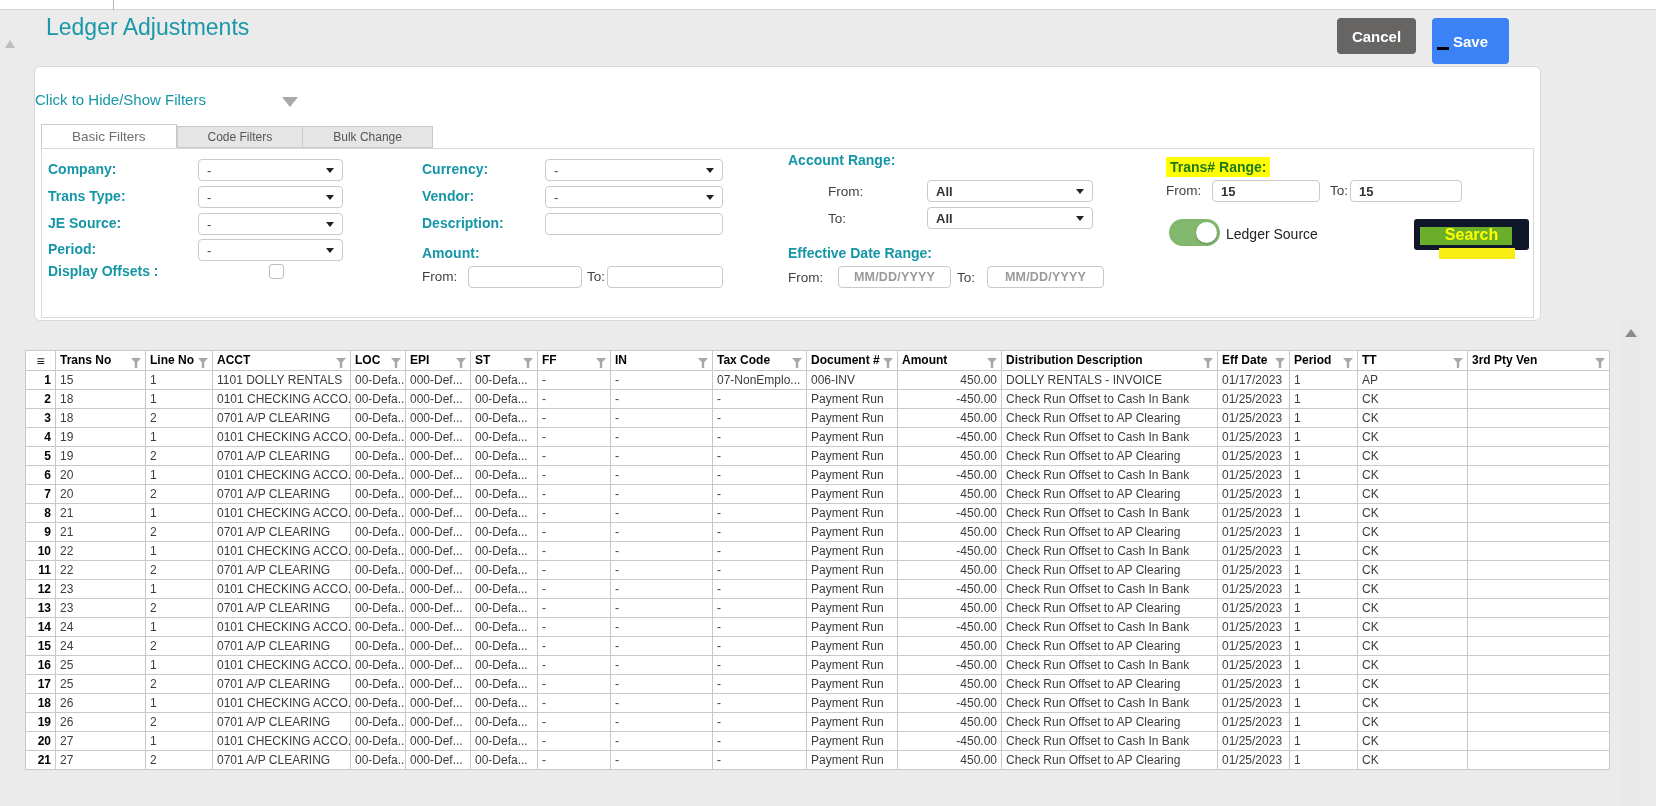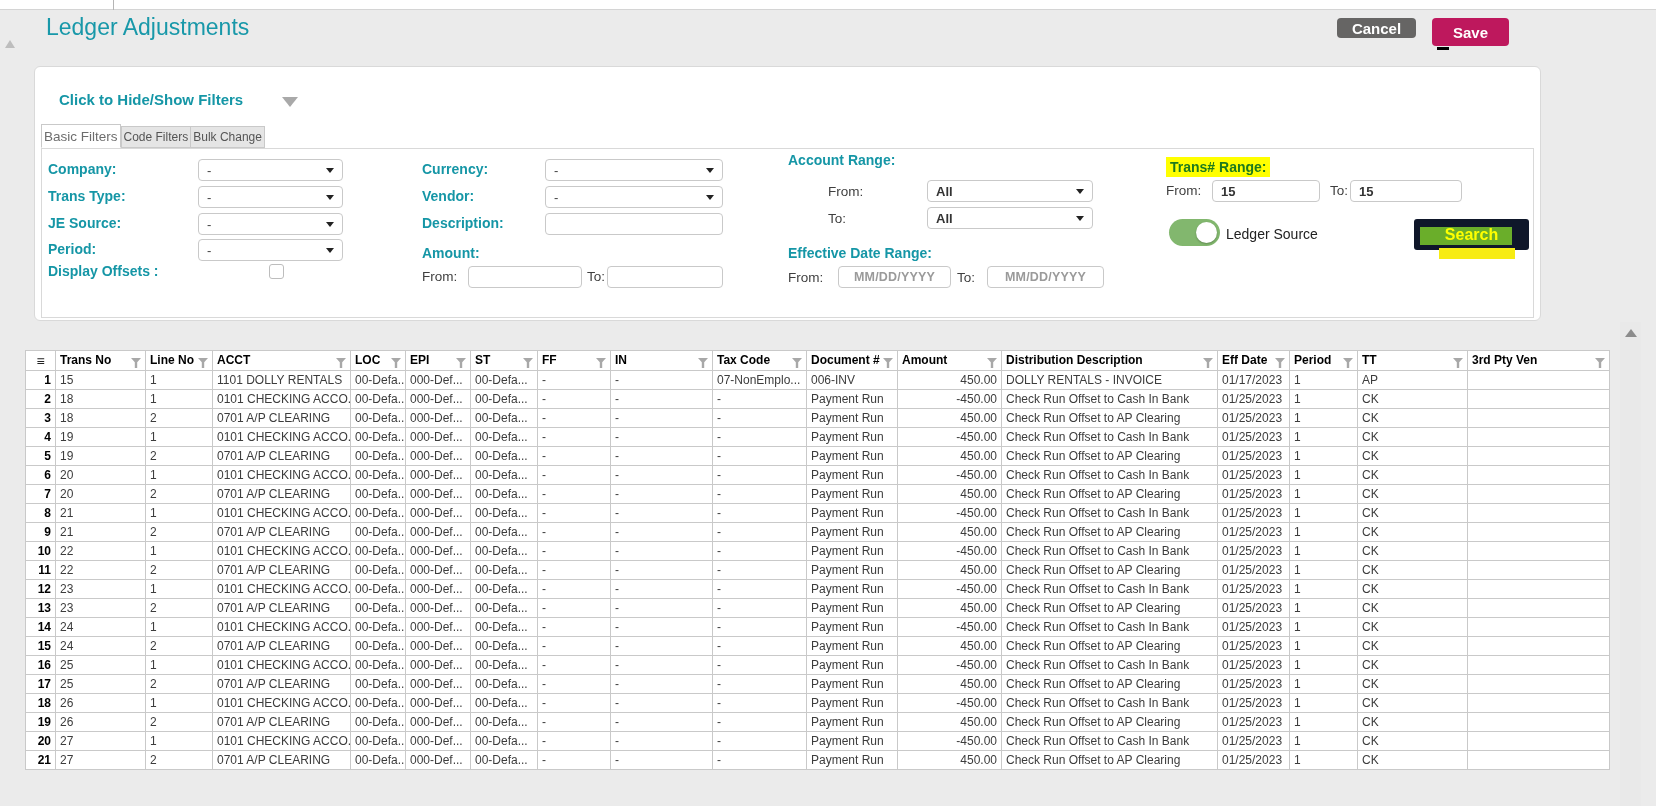--- a/index.html
+++ b/index.html
@@ -7,31 +7,31 @@
   .abs{position:absolute}
 
   
   .topbar{left:0;top:0;width:1656px;height:10px;background:#fff;border-bottom:1px solid #d4d4d4}
   .topbar-tick{left:113px;top:0;width:1px;height:10px;background:#b5b5b5}
   .page-up-arrow{left:5px;top:40px;width:0;height:0;border-left:5px solid transparent;border-right:5px solid transparent;border-bottom:8px solid #bdbdbd}
 
   .page-title{left:46px;top:14px;font-size:23px;color:#1898a9}
 
   .btn{border-radius:4px;color:#fff;font-weight:bold;font-size:15px;display:flex;align-items:center;justify-content:center;cursor:pointer}
-  .btn-cancel{left:1337px;top:18px;width:79px;height:20px;background:#666564}
-  .btn-save{left:1432px;top:18px;width:77px;height:28px;background:#be185d}
+  .btn-cancel{left:1337px;top:18px;width:79px;height:36px;background:#666564}
+  .btn-save{left:1432px;top:18px;width:77px;height:46px;background:#3b82f6}
   .save-caret{left:1437px;top:47px;width:12px;height:3px;background:#000}
 
   
   .filter-panel{left:34px;top:66px;width:1507px;height:255px;background:#fff;border:1px solid #d9d9d9;border-radius:6px}
-  .filters-toggle{left:24px;top:24px;font-size:15px;font-weight:bold;color:#1596a6;cursor:pointer}
+  .filters-toggle{left:0;top:24px;font-size:15px;font-weight:normal;color:#1596a6;cursor:pointer}
   .filters-caret{left:247px;top:30px;width:0;height:0;border-left:8px solid transparent;border-right:8px solid transparent;border-top:10px solid #a9a9a9}
 
   .tabs{left:6px;top:58px;height:23px;display:flex;align-items:flex-end}
-  .tab{border:1px solid #c9c9c9;padding:0 2px;display:flex;align-items:center;cursor:pointer}
+  .tab{border:1px solid #c9c9c9;padding:0 30px;display:flex;align-items:center;cursor:pointer}
   .tab.active{background:#fff;height:24px;color:#6d6d6d;font-size:13.5px;border-bottom:1px solid #fff;z-index:2}
   .tab.inactive{background:#e5e5e5;height:22px;color:#555;font-size:12px;border-left:none}
   .tab.inactive.first-inactive{border-left:1px solid #c9c9c9}
 
   .filter-body{left:6px;top:81px;width:1493px;height:170px;border:1px solid #d9d9d9;background:#fff}
 
   .lbl-teal{color:#1596a6;font-weight:bold;font-size:14px;white-space:nowrap}
   .sublbl{color:#3f3f3f;font-size:13.5px;white-space:nowrap}
 
   .ddl{background:#fff;border:1px solid #c9c9c9;border-radius:4px;height:22px;display:flex;align-items:center;padding:0 8px;font-size:13px;color:#444;cursor:pointer}

